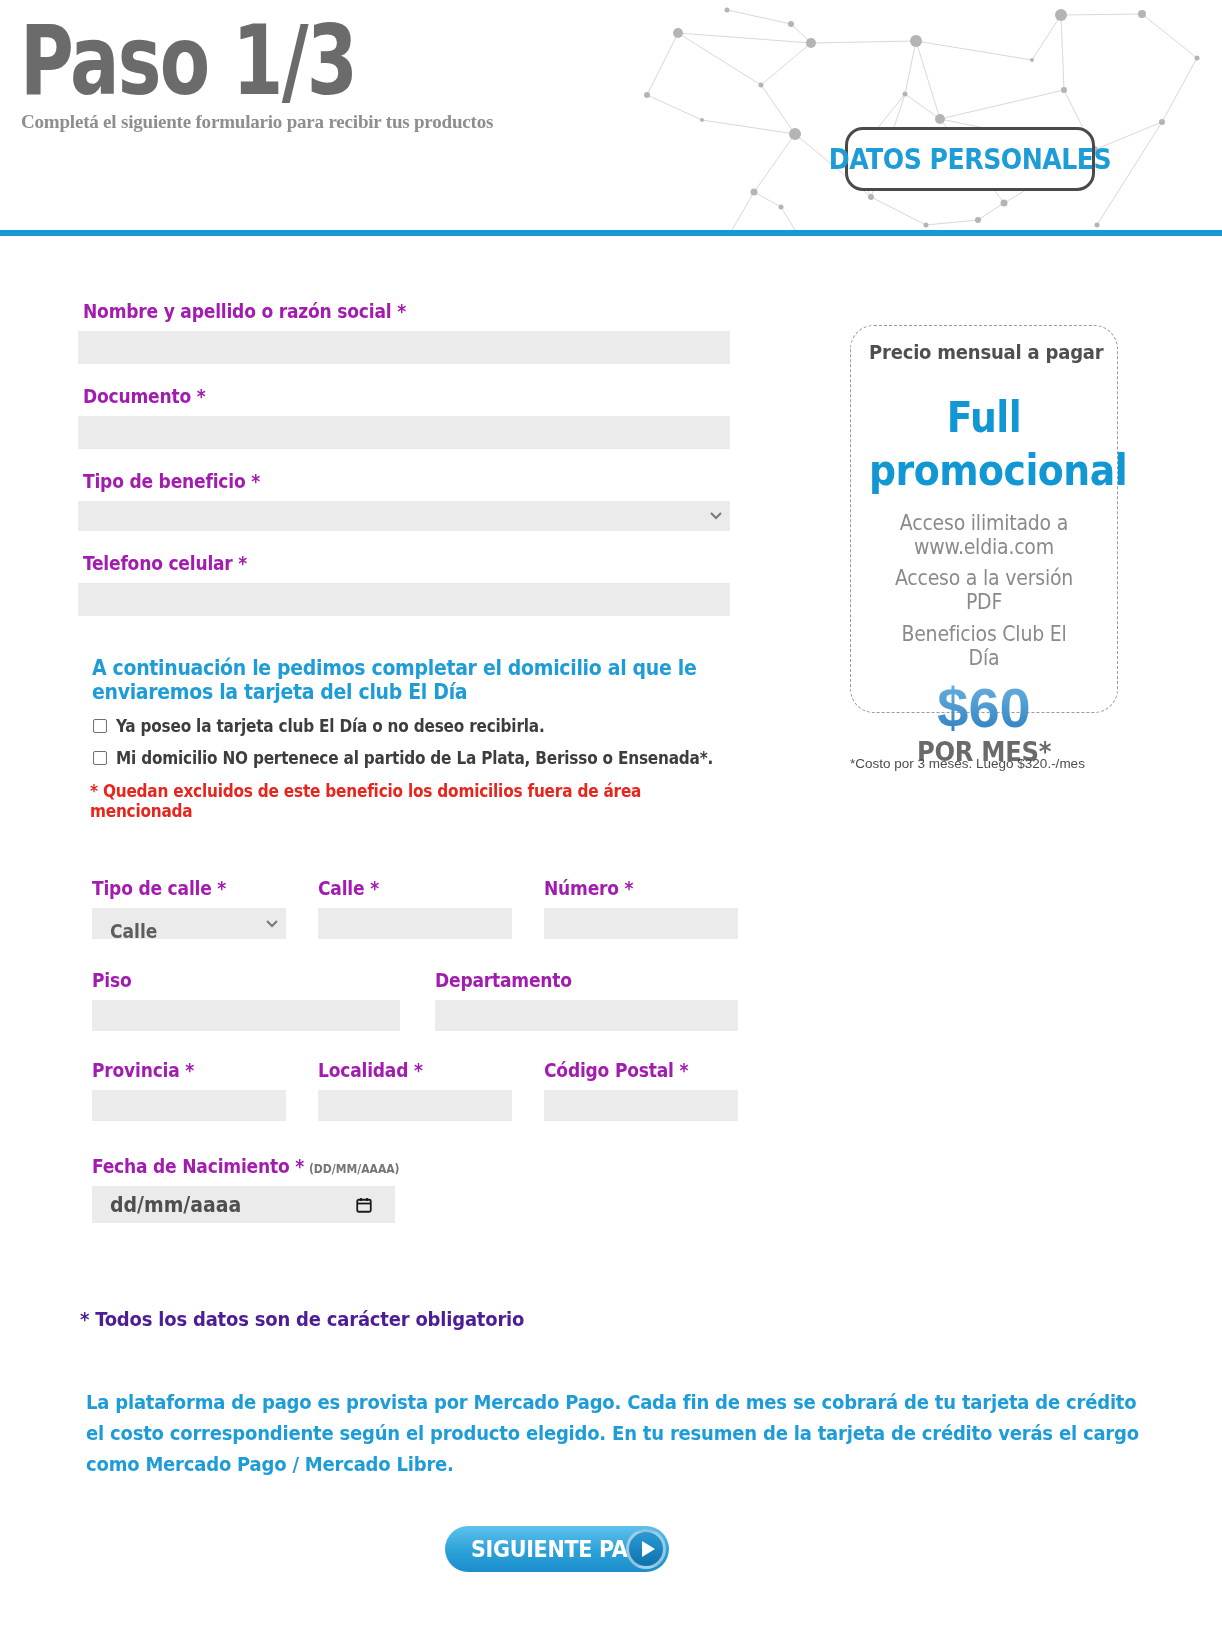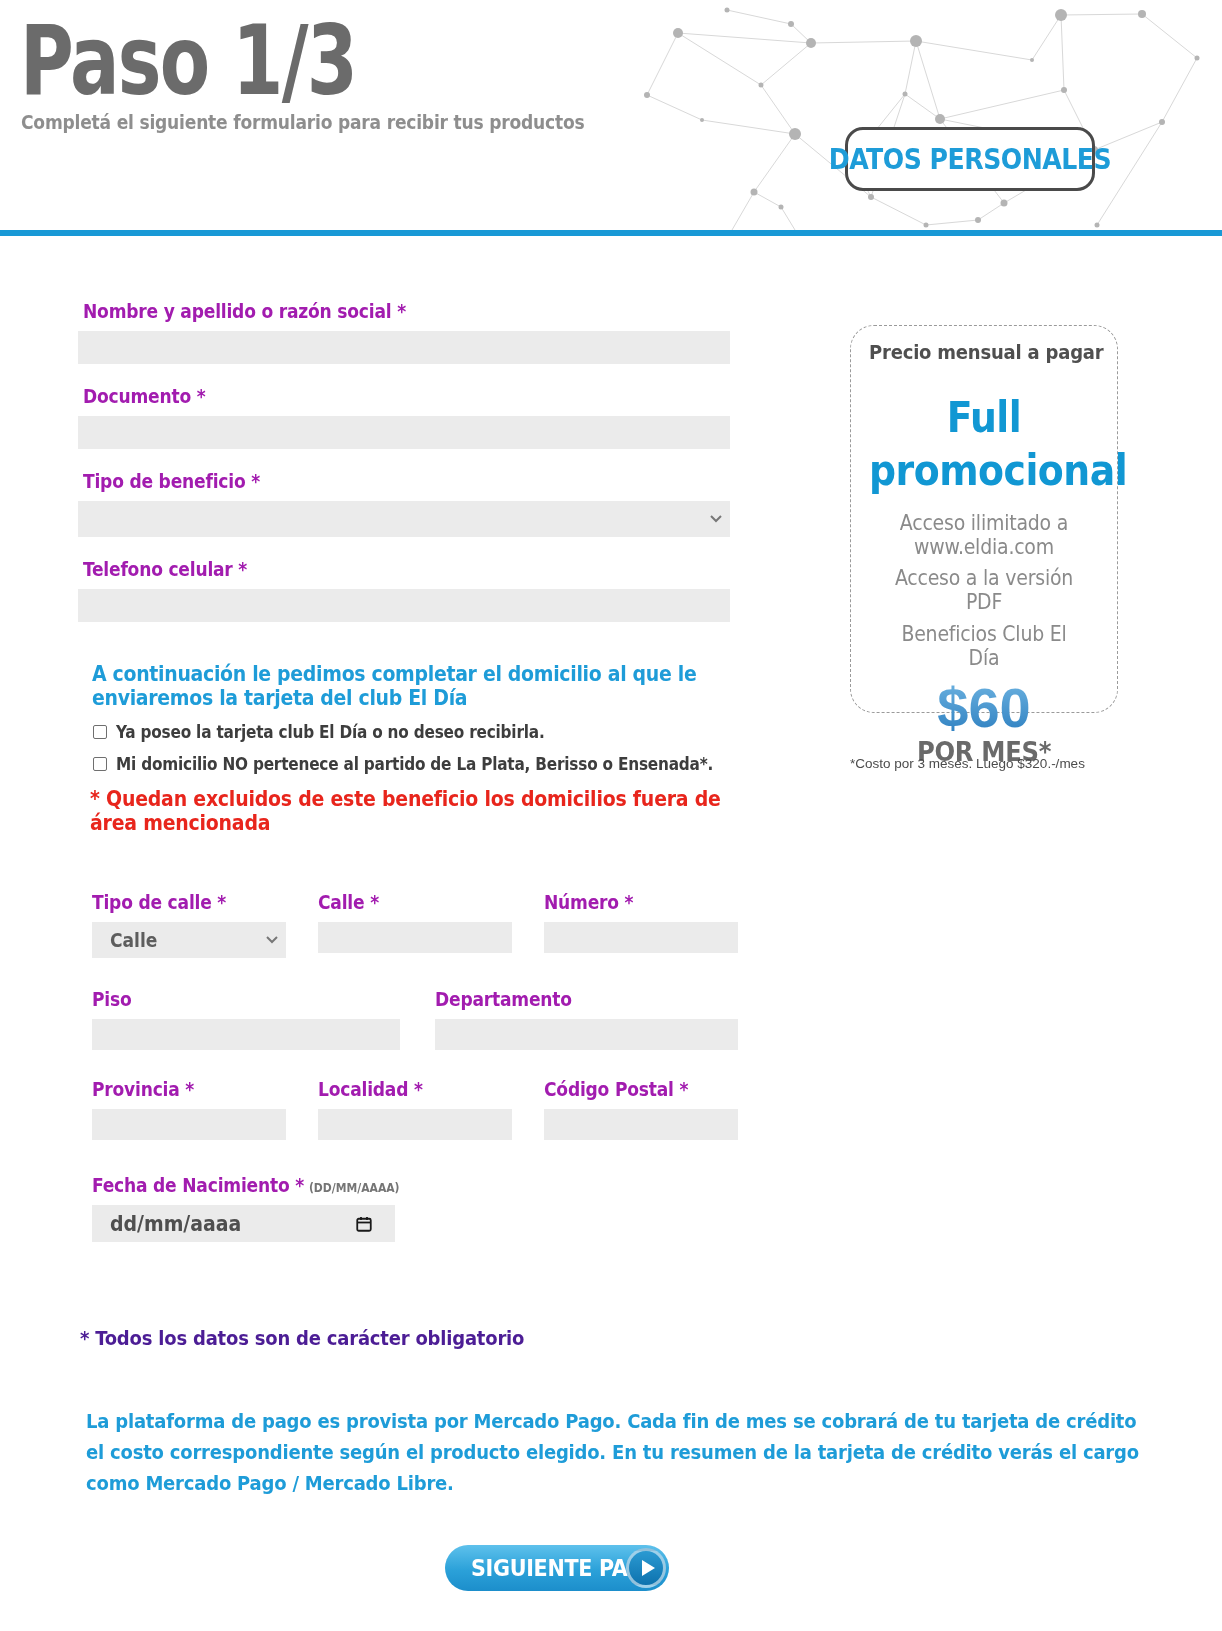--- a/index.html
+++ b/index.html
@@ -11,42 +11,42 @@
   .sans{font-family:"Liberation Sans",sans-serif;font-stretch:normal;}
 
   
   .header{position:relative;height:236px;}
   .page-title{
     display:inline-block;margin:16px 0 0 20px;
     font-size:96px;font-weight:bold;color:#6b6b6b;line-height:.95;
     letter-spacing:-2px;transform:scaleX(.85);transform-origin:left top;
   }
   .page-subtitle{
-    margin:4px 0 0 21px;font-size:19px;font-weight:bold;color:#8e8e8e;letter-spacing:-.2px;
+    margin:4px 0 0 21px;font-size:19px;font-weight:bold;color:#8e8e8e;letter-spacing:-.2px;font-family:Liberation Serif, serif;
   }
   .network-svg{position:absolute;left:622px;top:0;width:600px;height:230px;pointer-events:none;}
   .section-badge{
     position:absolute;left:845px;top:127px;width:244px;height:58px;
     background:#ffffff;border:3px solid #4a4a4a;border-radius:18px;
     display:flex;align-items:center;justify-content:center;z-index:2;
     font-size:28px;font-weight:bold;color:#1e9cd8;letter-spacing:-.5px;white-space:nowrap;
   }
   .divider{position:absolute;left:0;bottom:0;width:1222px;height:6px;background:#1899d6;}
 
   
   .form-left{margin:64px 0 0 78px;width:652px;}
   .fgroup{margin-bottom:21px;}
   .flabel{display:block;font-size:19px;font-weight:bold;color:#a21caf;margin:0 0 9px 5px;letter-spacing:-.2px;}
   .tinput{
     display:block;width:652px;height:33px;background:#ebebeb;border:none;outline:none;
     box-sizing:border-box;padding:0 10px;font:inherit;font-size:19px;color:#444;
   }
   .selectbox{
     position:relative;width:652px;height:30px;background:#ebebeb;cursor:pointer;
-    display:flex;align-items:center;box-sizing:border-box;padding:18px 10px;
+    display:flex;align-items:flex-start;box-sizing:border-box;padding:12px 10px;
     font-size:19px;font-weight:bold;color:#5d5d5d;
   }
   .selectbox .chev{position:absolute;right:8px;top:50%;transform:translateY(-50%);line-height:0;}
 
   
   .price-panel{
     position:absolute;left:850px;top:325px;width:268px;height:388px;
     border:1px dashed #9a9a9a;border-radius:24px;box-sizing:border-box;
     text-align:center;
   }
@@ -69,21 +69,21 @@
   }
 
   
   .club-heading{margin:40px 0 0 14px;font-size:21px;font-weight:bold;color:#1e9cd8;letter-spacing:-.3px;}
   .chk-row{display:flex;align-items:center;margin:12px 0 0 15px;}
   .chk-row input[type=checkbox]{
     appearance:none;-webkit-appearance:none;width:14px;height:14px;margin:0 9px 0 0;
     border:1.5px solid #6f6f6f;border-radius:2px;background:#fff;cursor:pointer;flex:none;
   }
   .chk-label{font-size:17px;font-weight:bold;color:#3d3d3d;letter-spacing:-.2px;}
-  .excl-note{margin:13px 0 0 12px;font-size:21px;font-weight:bold;color:#e8251c;letter-spacing:-.2px;}
+  .excl-note{margin:13px 0 0 12px;font-size:17px;font-weight:bold;color:#e8251c;letter-spacing:-.2px;}
 
   .grid-row{display:flex;margin-left:14px;}
   .grid-row.r1{margin-top:56px;}
   .grid-row.r2{margin-top:30px;}
   .grid-row.r3{margin-top:28px;}
   .gcol{margin-right:32px;}
   .gcol:last-child{margin-right:0;}
   .gcol .flabel{margin-left:0;}
   .ginput{display:block;height:31px;background:#ebebeb;border:none;outline:none;box-sizing:border-box;padding:0 10px;font:inherit;font-size:19px;color:#444;}
   .w194{width:194px;} .w308{width:308px;} .w303{width:303px;}

